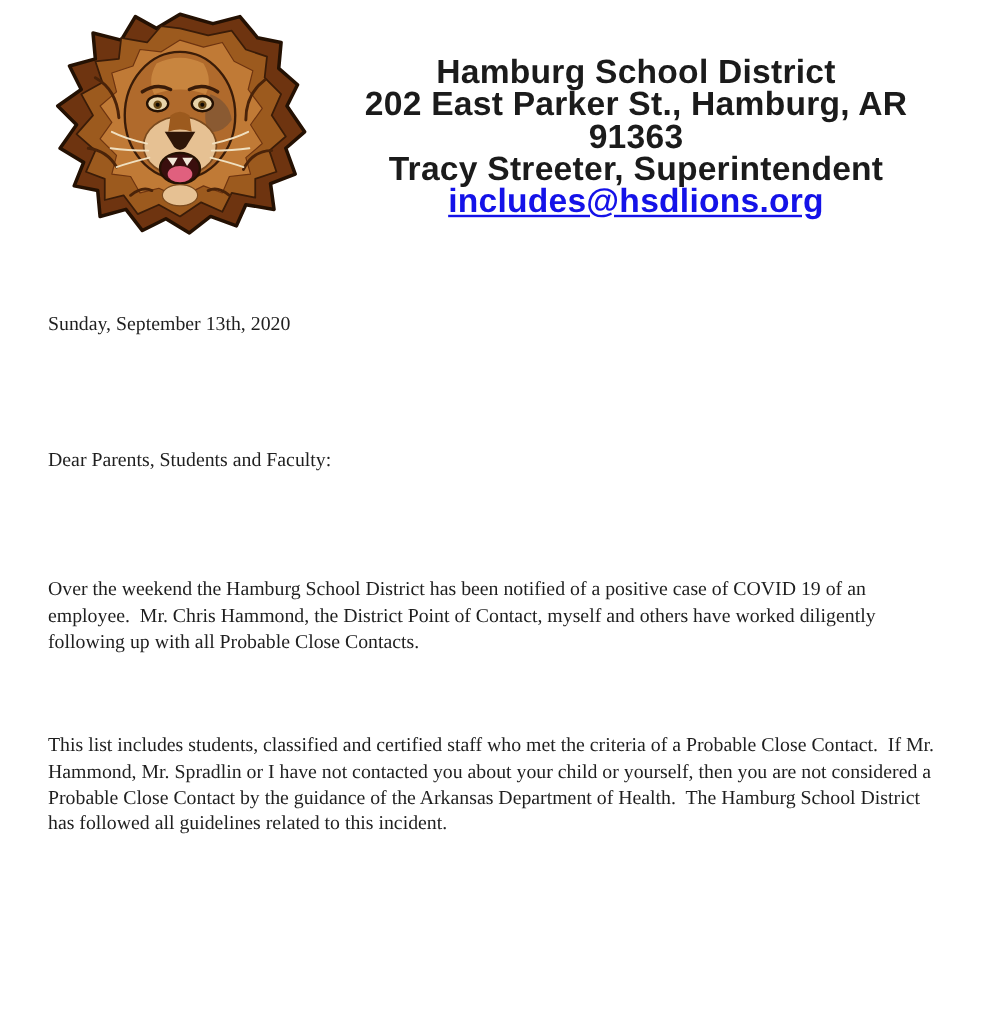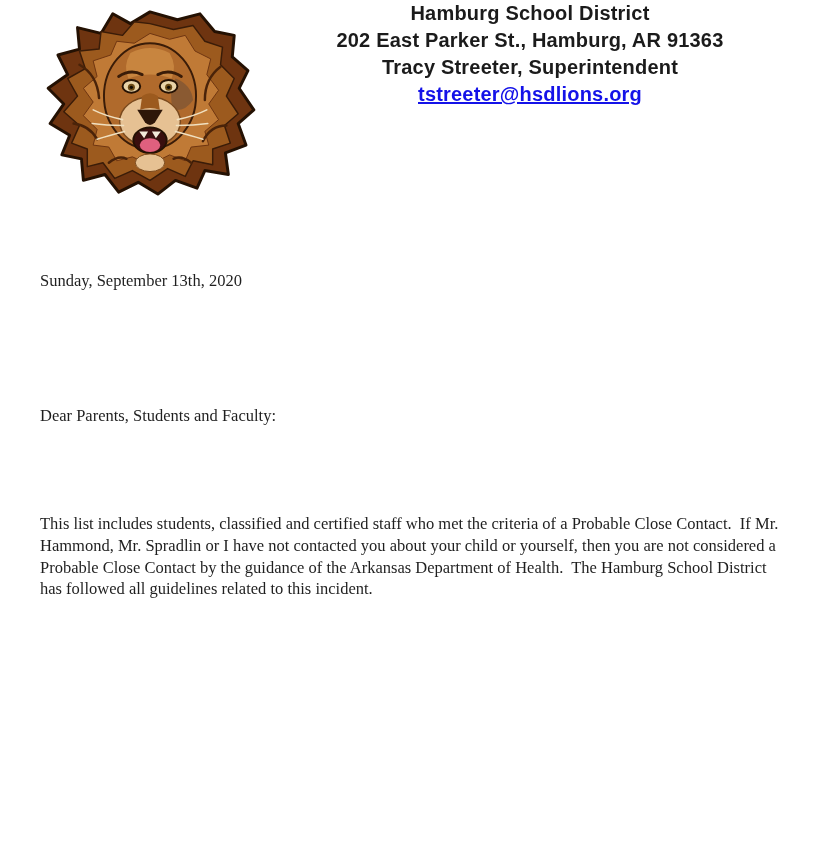--- a/index.html
+++ b/index.html
@@ -21,46 +21,47 @@
   }
   .logo-wrap {
     flex: 0 0 auto;
     margin: 6px 0 0 38px;
     width: 224px;
     height: 192px;
   }
   .head-text {
     flex: 1 1 auto;
     text-align: center;
+    margin-top: 46px;
     margin-right: 30px;
     font-family: "Liberation Sans", sans-serif;
     font-weight: 700;
-    font-size: 20px;
+    font-size: 28px;
     line-height: 27px;
     color: #1b1b1b;
     letter-spacing: 0.2px;
   }
   .head-text .email a {
     color: #1412e8;
     text-decoration: underline;
     font-weight: 700;
   }
   .body-text {
     font-family: "Liberation Serif", "DejaVu Serif", serif;
     font-size: 16.5px;
     line-height: 21.6px;
     color: #1f1f1f;
     margin: 0 38px 0 40px;
     white-space: pre-wrap;
   }
   .date-line {
-    margin-top: 29px;
+    margin-top: 18px;
   }
   .salutation {
-    margin-top: 70px;
+    margin-top: 48px;
     margin-bottom: 22px;
   }
   p.para {
     margin: 0 0 22px 0;
     white-space: pre-wrap;
   }
 </style>
 </head>
 <body>
 
@@ -109,29 +110,30 @@
         <ellipse cx="112" cy="160" rx="15" ry="9" fill="#e6c193" stroke="#7a4a1e" stroke-width="1"></ellipse>
 
         <path d="M84 116 q-18 -4 -30 -10 M85 122 q-18 0 -32 -2 M86 128 q-16 4 -28 8 M140 116 q18 -4 30 -10 M139 122 q18 0 32 -2 M138 128 q16 4 28 8" fill="none" stroke="#f0e0c0" stroke-width="1.6" stroke-linecap="round"></path>
       </svg>
     </div>
 
     <div class="head-text">
       <div>Hamburg School District</div>
       <div>202 East Parker St., Hamburg, AR  91363</div>
       <div>Tracy Streeter, Superintendent</div>
-      <div class="email"><a href="#">tstreeter@hsdlions.org</a></div>
+      <div class="email"><a href="#">includes@hsdlions.org</a></div>
     </div>
 
   </div>
 
   <div class="body-text">
     <div class="date-line">Sunday, September 13th, 2020</div>
     <div class="salutation">Dear Parents, Students and Faculty:</div>
 
+    <p class="para">Over the weekend the Hamburg School District has been notified of a positive case of COVID 19 of an employee.  Mr. Chris Hammond, the District Point of Contact, myself and others have worked diligently following up with all Probable Close Contacts.</p>
     <p class="para">This list includes students, classified and certified staff who met the criteria of a Probable Close Contact.  If Mr. Hammond, Mr. Spradlin or I have not contacted you about your child or yourself, then you are not considered a Probable Close Contact by the guidance of the Arkansas Department of Health.  The Hamburg School District has followed all guidelines related to this incident.</p>
     
     
 
     
   </div>
 
 </div>
 
 </body></html>

